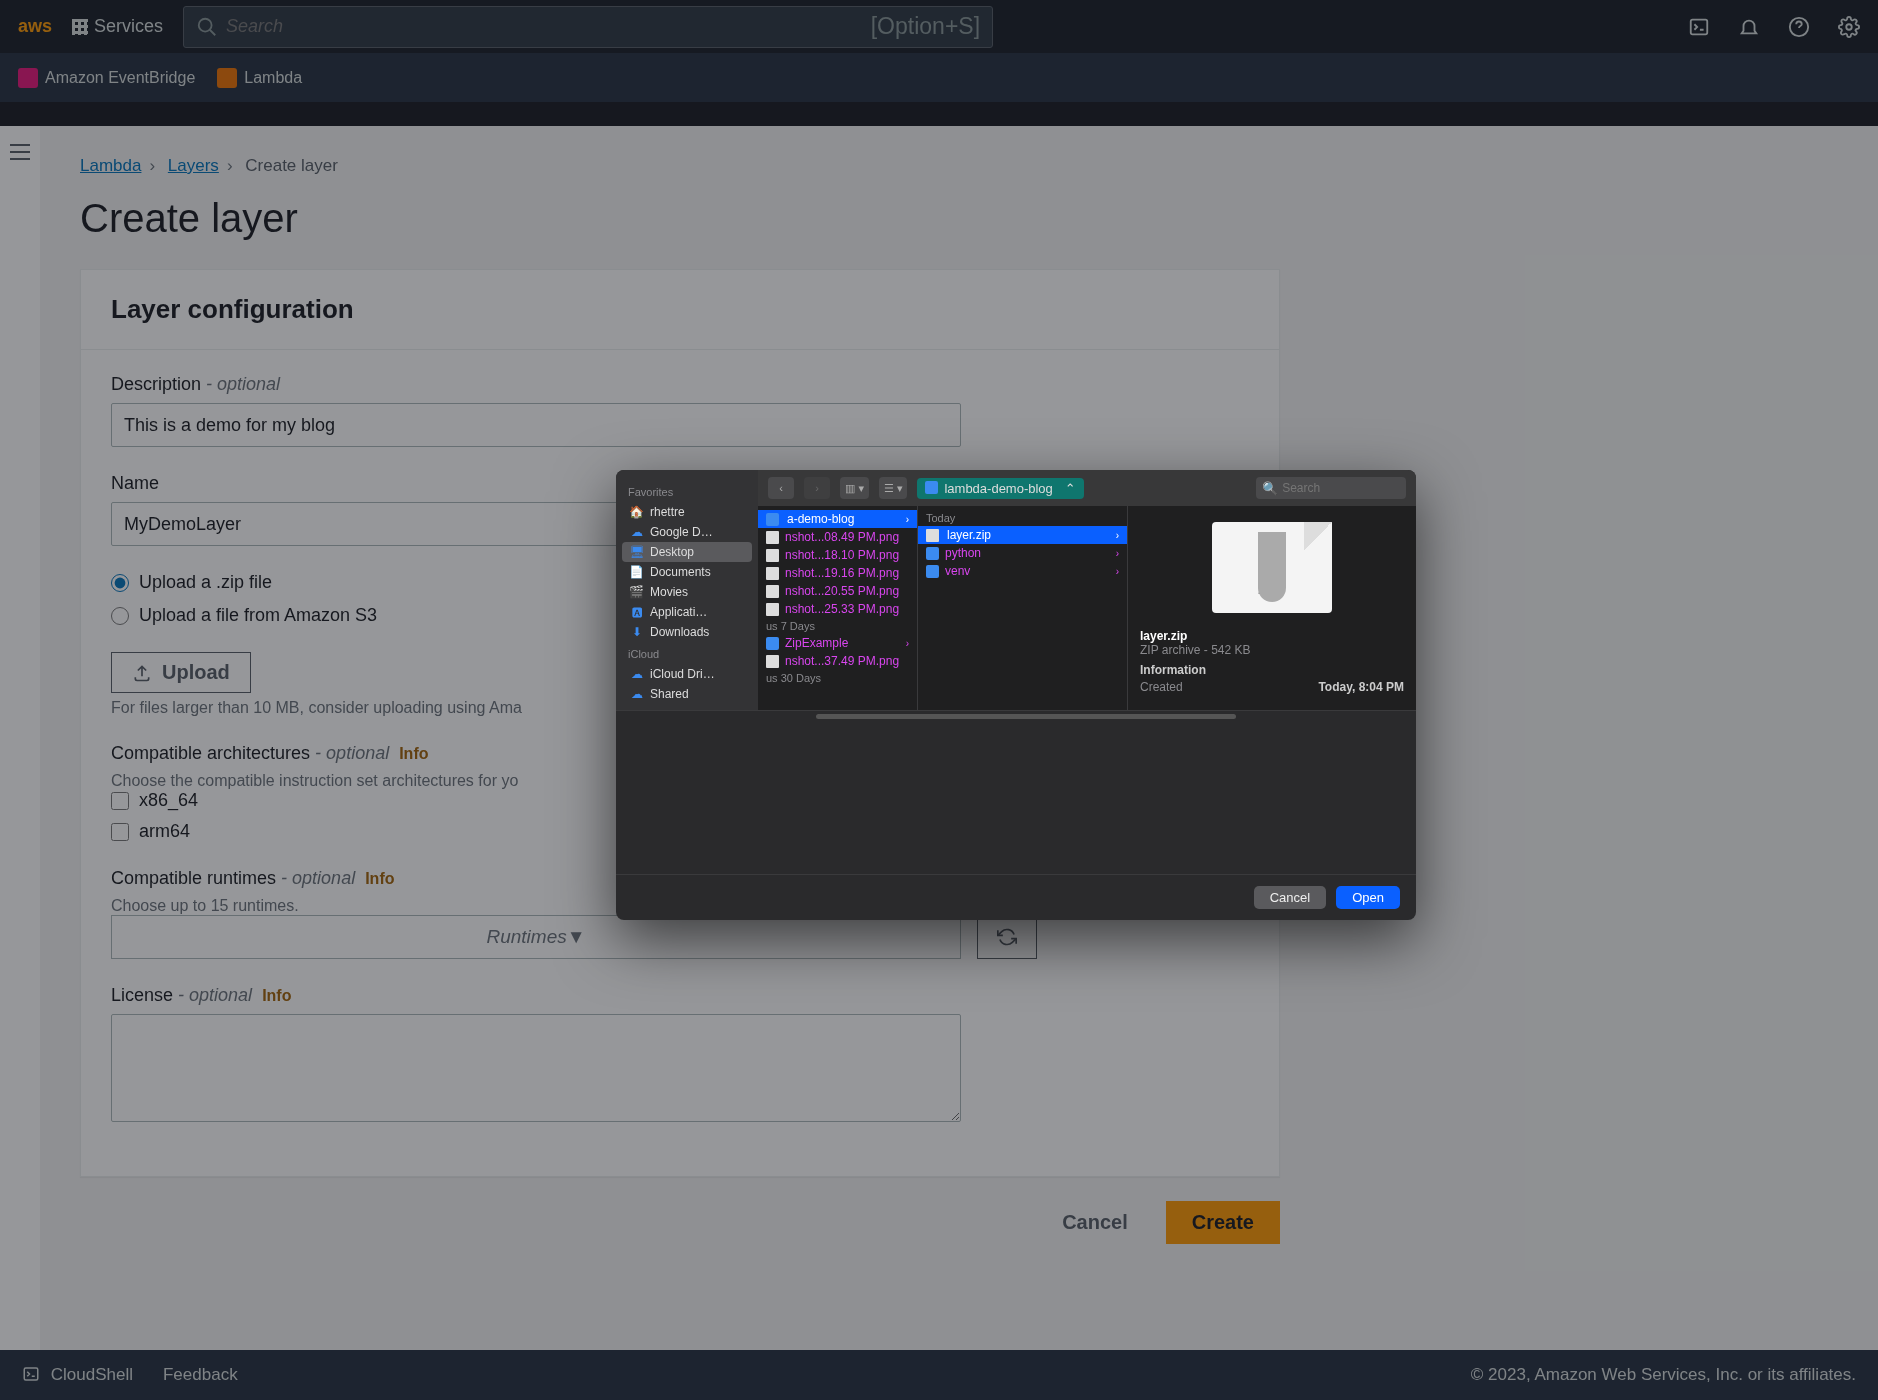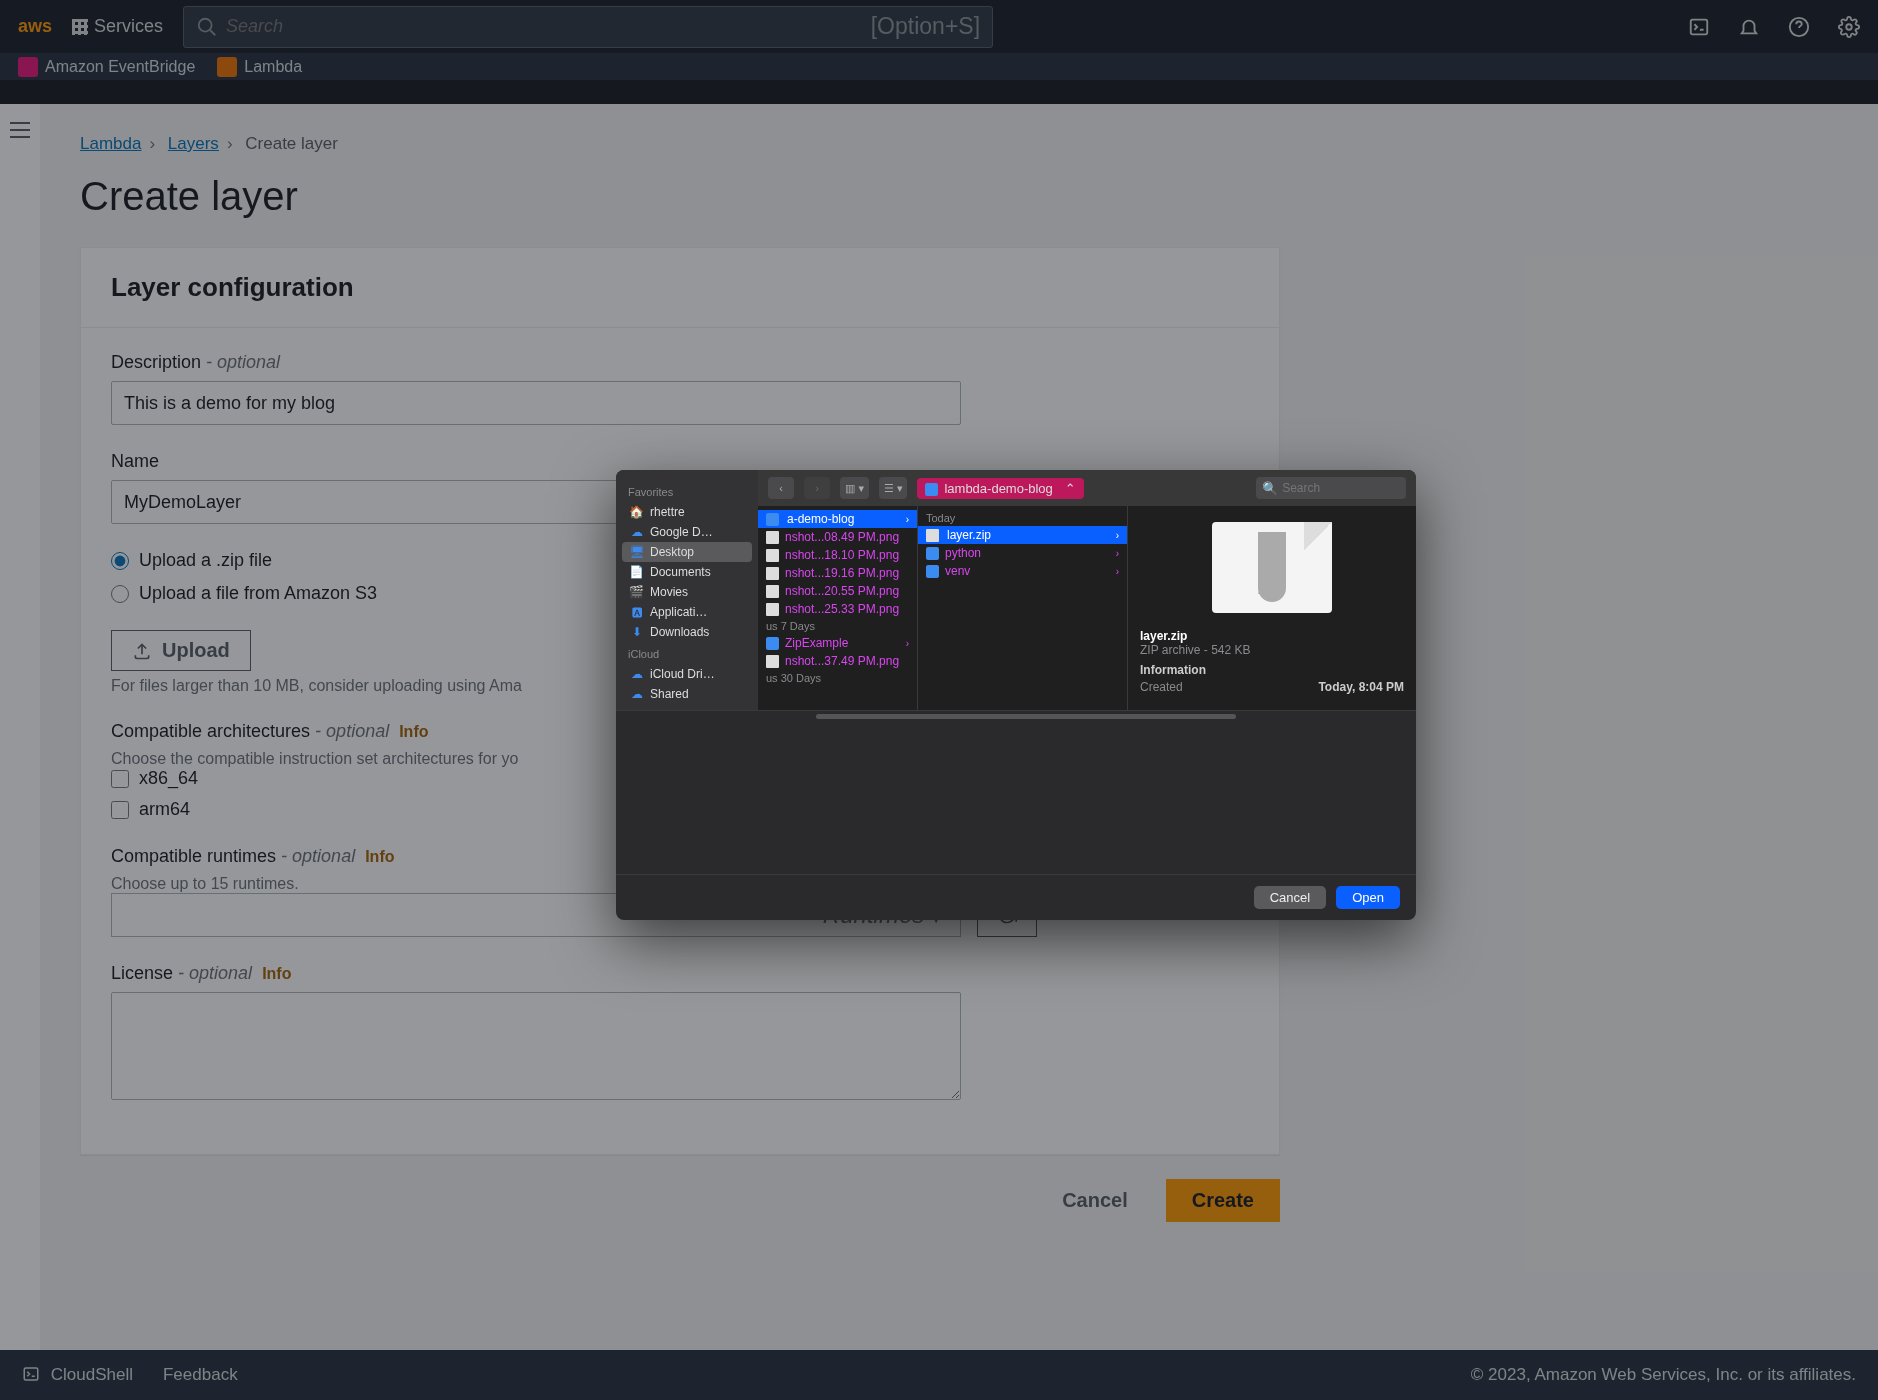--- a/index.html
+++ b/index.html
@@ -9,21 +9,21 @@
 .topnav { background: #161d26; height: 54px; display: flex; align-items: center; padding: 0 18px; border-bottom: 1px solid #232f3e; gap: 20px; }
 .aws-logo { color: #ff9900; font-weight: bold; font-size: 18px; }
 .services-btn { display: flex; align-items: center; gap: 6px; color: #d5dbdb; font-size: 18px; cursor: pointer; }
 .grid-icon { display: inline-block; width: 16px; height: 16px; background: repeating-linear-gradient(#d5dbdb 0 3px, transparent 3px 6px), repeating-linear-gradient(90deg, #d5dbdb 0 3px, transparent 3px 6px); }
 .search-box { display: flex; align-items: center; background: #2a3541; border: 1px solid #545b64; border-radius: 3px; height: 42px; padding: 0 12px; width: 810px; }
 .search-input { background: transparent; border: none; color: #aab; font-style: italic; font-size: 18px; flex: 1; outline: none; margin-left: 8px; }
 .search-shortcut { color: #879596; font-size: 23px; }
 .topnav-right { margin-left: auto; display: flex; gap: 28px; align-items: center; }
 .topnav-icon { width: 22px; height: 22px; color: #d5dbdb; }
 
-.svcbar { background: #232f3e; height: 26px; display: flex; align-items: center; padding: 10px 18px; gap: 22px; }
+.svcbar { background: #232f3e; height: 48px; display: flex; align-items: center; padding: 10px 18px; gap: 22px; }
 .svc-item { display: flex; align-items: center; gap: 7px; color: #d5dbdb; font-size: 16px; }
 .svc-icon { width: 20px; height: 20px; background: #e7157b; border-radius: 3px; }
 .svc-icon.lambda { background: #ed7100; }
 
 .main-wrap { display: flex; height: calc(100% - 54px - 34px - 50px); margin-top: 24px; }
 .side-toggle { width: 40px; background: #fff; display: flex; align-items: flex-start; justify-content: center; padding-top: 18px; }
 .hamburger { width: 20px; height: 16px; display: flex; flex-direction: column; justify-content: space-between; }
 .hamburger span { height: 2px; background: #545b64; }
 
 .content { flex: 1; background: #f2f3f3; padding: 30px 40px; overflow: auto; }
@@ -41,21 +41,21 @@
 .optional { color: #687078; font-style: italic; font-weight: 400; }
 .info-link { color: #a16207; font-size: 16px; font-weight: 700; margin-left: 10px; }
 .text-input { width: 850px; height: 44px; border: 1px solid #aab7b8; border-radius: 2px; padding: 0 12px; font-size: 18px; color: #16191f; }
 .radio-item { display: flex; align-items: center; gap: 10px; margin-bottom: 12px; font-size: 18px; color: #16191f; }
 .radio-item input { width: 18px; height: 18px; accent-color: #0073bb; }
 .hint { font-size: 16px; color: #687078; margin-top: 6px; }
 .upload-btn { display: inline-flex; align-items: center; gap: 10px; border: 1px solid #545b64; background: #fff; padding: 8px 20px; font-size: 20px; font-weight: 700; color: #545b64; cursor: pointer; }
 .checkbox-item { display: flex; align-items: center; gap: 10px; margin-bottom: 10px; font-size: 18px; color: #16191f; }
 .checkbox-item input { width: 18px; height: 18px; }
 .select-row { display: flex; gap: 16px; align-items: center; }
-.select-box { width: 850px; height: 44px; border: 1px solid #aab7b8; display: flex; align-items: center; justify-content: flex-end; padding: 0 12px; color: #687078; font-style: italic; font-size: 24px; }
+.select-box { width: 850px; height: 44px; border: 1px solid #aab7b8; display: flex; align-items: center; justify-content: center; padding: 0 12px; color: #687078; font-style: italic; font-size: 19px; }
 .refresh-btn { width: 60px; height: 44px; border: 1px solid #545b64; background: #fff; display: flex; align-items: center; justify-content: center; cursor: pointer; }
 textarea.text-input { height: 108px; padding: 10px 12px; resize: vertical; }
 
 .action-row { display: flex; justify-content: flex-end; gap: 12px; width: 1200px; margin-top: 24px; }
 .btn { padding: 10px 26px; font-size: 20px; font-weight: 700; border: none; cursor: pointer; }
 .btn-link { background: transparent; color: #545b64; }
 .btn-primary { background: #ff9900; color: #16191f; }
 
 .footer { position: absolute; bottom: 0; left: 0; right: 0; height: 50px; background: #232f3e; display: flex; align-items: center; padding: 0 22px; font-size: 17px; color: #d5dbdb; }
 .footer-left { display: flex; gap: 30px; align-items: center; }
@@ -66,21 +66,21 @@
 .mac-dialog { position: absolute; left: 616px; top: 470px; width: 800px; height: 450px; background: #2a2a2c; border-radius: 8px; box-shadow: 0 20px 60px rgba(0,0,0,.6); display: flex; flex-direction: column; font-size: 13px; color: #ccc; }
 .mac-top { display: flex; height: 240px; }
 .mac-sidebar { width: 142px; background: #333335; padding: 10px 6px; border-top-left-radius: 8px; font-size: 12px; overflow:hidden; }
 .sb-section { color: #8a8a8e; font-size: 11px; margin: 6px 6px 4px; }
 .sb-item { display: flex; align-items: center; gap: 6px; padding: 3px 8px; border-radius: 4px; color: #ddd; white-space: nowrap; overflow: hidden; }
 .sb-item.selected { background: #5a5a5d; }
 .sb-icon { width: 14px; height: 14px; display:inline-flex; align-items:center; justify-content:center; color:#3b8bf0; }
 .mac-main { flex: 1; display: flex; flex-direction: column; }
 .mac-toolbar { height: 36px; background: #383839; display: flex; align-items: center; padding: 0 10px; gap: 10px; border-top-right-radius: 8px; }
 .tb-btn { background: #4a4a4c; border-radius: 4px; height: 22px; min-width: 26px; display: flex; align-items: center; justify-content: center; color: #aaa; font-size: 11px; padding:0 5px; }
-.tb-path { background: #be185d; border-radius: 4px; padding: 3px 8px; display: flex; align-items: flex-end; gap: 6px; color: #ddd; }
+.tb-path { background: #0f766e; border-radius: 4px; padding: 3px 8px; display: flex; align-items: flex-start; gap: 6px; color: #ddd; }
 .tb-search { margin-left: auto; background: #4a4a4c; border-radius: 4px; height: 22px; width: 150px; display: flex; align-items: center; padding: 0 6px; gap: 4px; }
 .tb-search input { background: transparent; border: none; color: #ccc; font-size: 12px; width: 100%; outline: none; }
 .mac-columns { flex: 1; display: flex; background: #1f1f20; overflow: hidden; }
 .mac-col { width: 160px; border-right: 1px solid #3a3a3c; overflow: hidden; padding-top: 4px; }
 .mac-col .col-item { display: flex; align-items: center; padding: 2px 8px; font-size: 12px; color: #d946ef; gap: 6px; white-space: nowrap; }
 .col-item.selected { background: #0a60ff; color: #fff; gap: 8px; }
 .col-item .chev { margin-left: auto; color: inherit; font-size: 10px; }
 .col-header { color: #8a8a8e; font-size: 11px; padding: 2px 8px; }
 .mac-preview { flex: 1; display: flex; flex-direction: column; align-items: center; padding: 16px 12px; background: #1f1f20; }
 .zip-icon { width: 120px; height: 160px; background: #f4f4f4; border-radius: 4px; position: relative; display:flex; align-items:flex-end; justify-content:center; color:#777; font-size:18px; padding-bottom:14px; }

